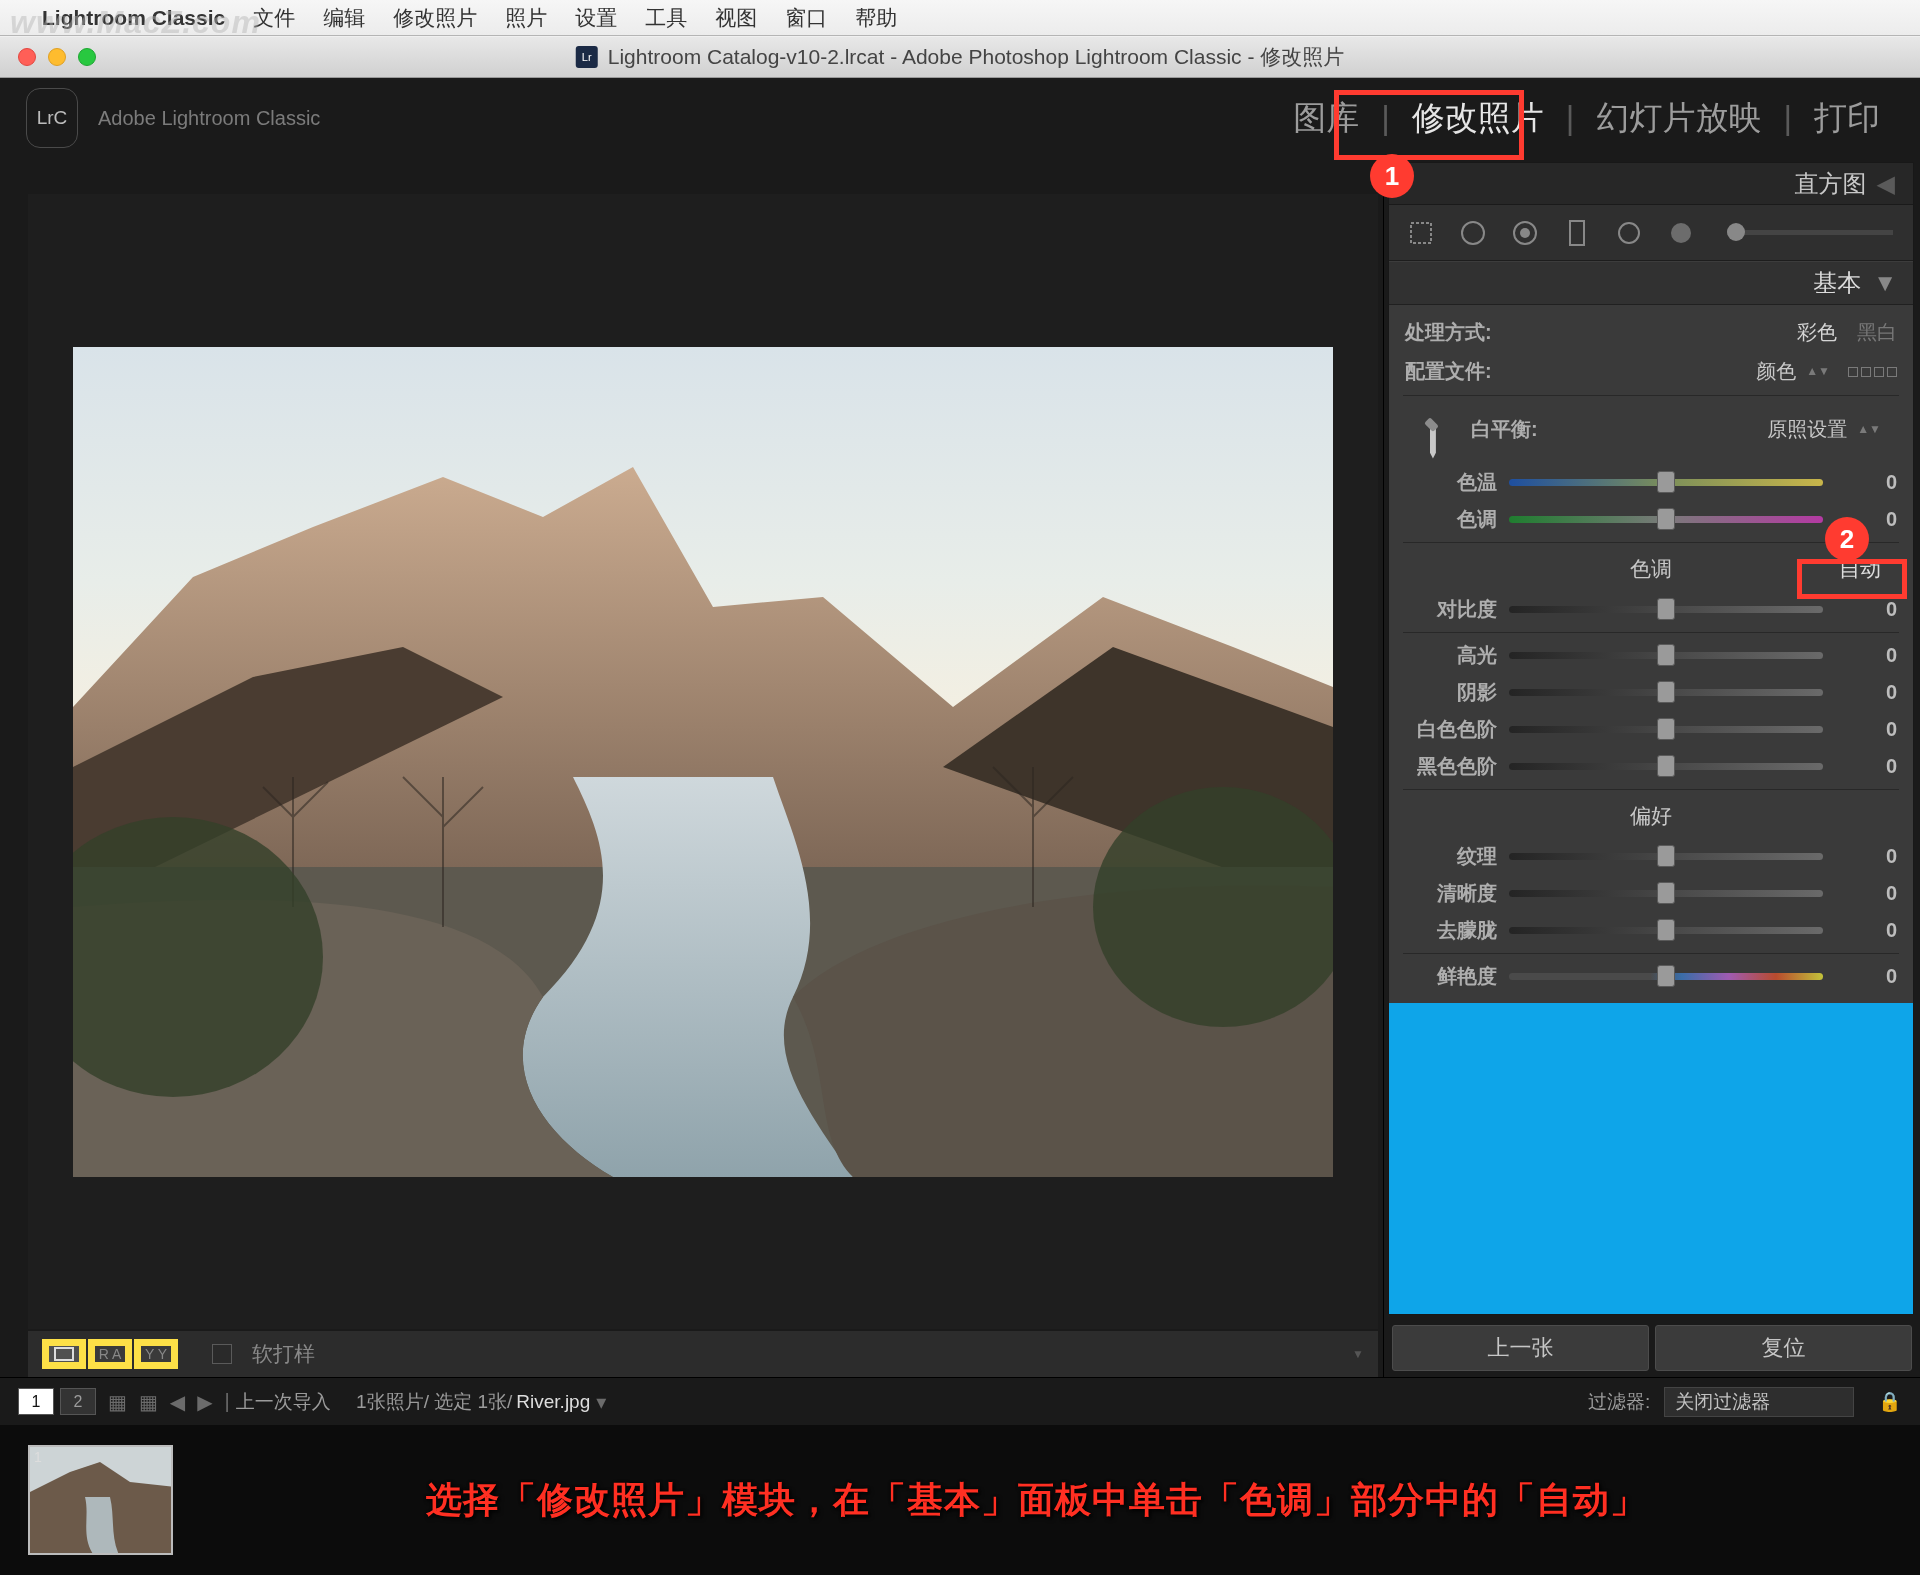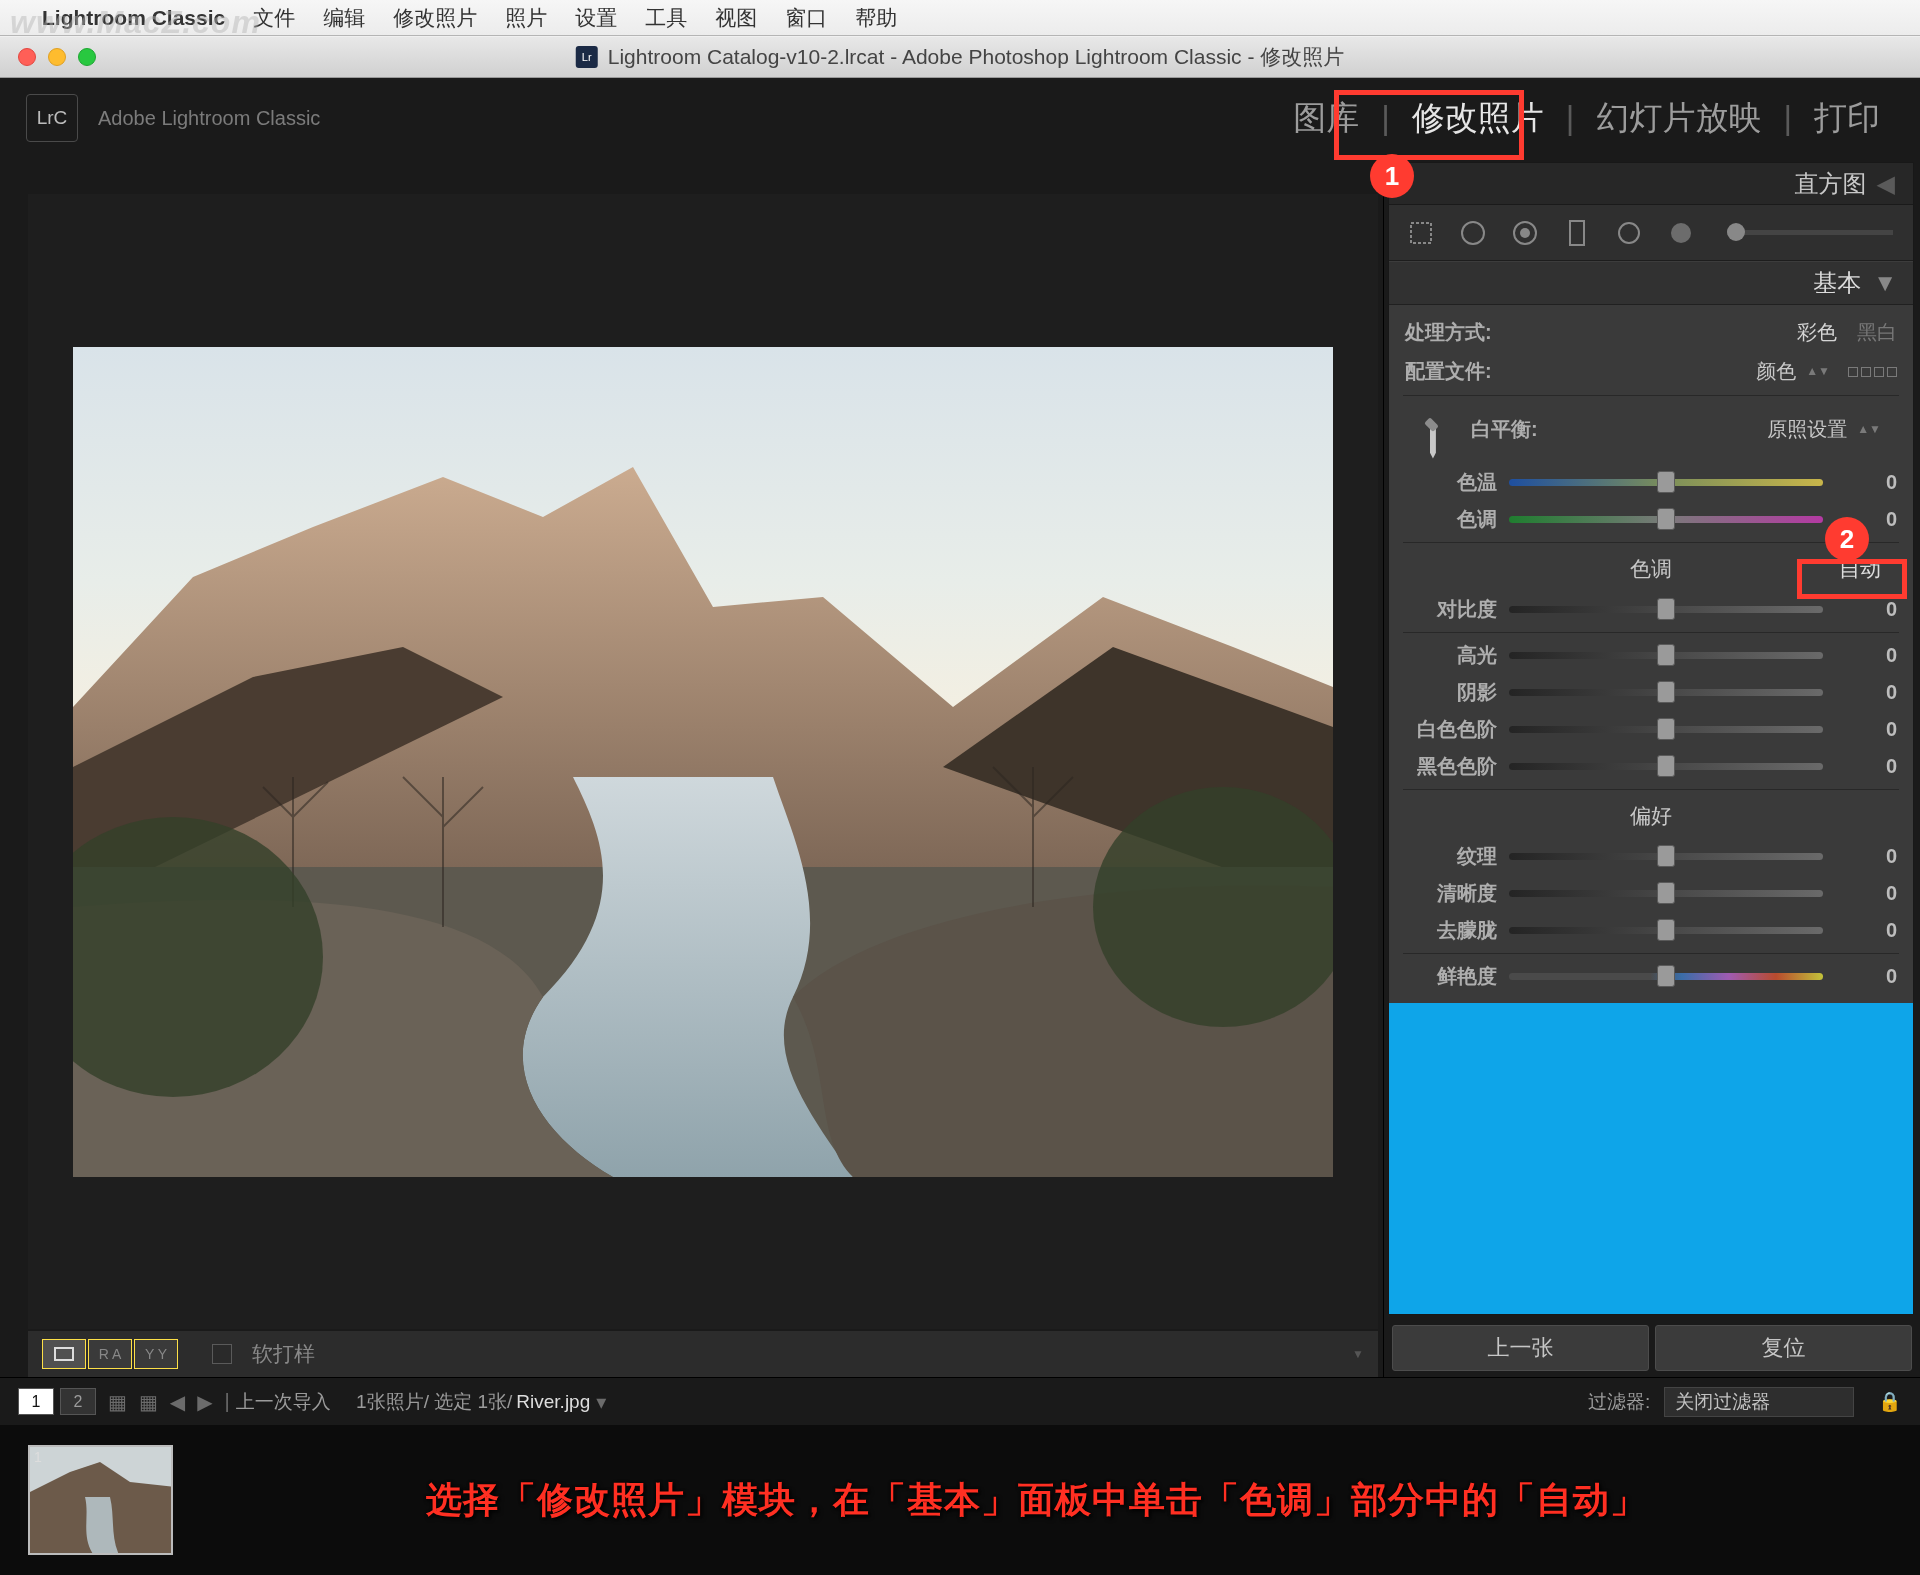--- a/index.html
+++ b/index.html
@@ -14,37 +14,37 @@
     .t-lights{display:flex;gap:12px;margin-left:18px;}
     .t-lights span{width:18px;height:18px;border-radius:50%;display:block;}
     .t-lights .r{background:#ff5f57;border:1px solid #e24740;}
     .t-lights .y{background:#febc2e;border:1px solid #dfa023;}
     .t-lights .g{background:#28c840;border:1px solid #1ea732;}
     .t-title{position:absolute;left:50%;transform:translateX(-50%);font-size:21px;color:#444;display:flex;align-items:center;gap:10px;}
     .t-title .ico{width:22px;height:22px;background:#1b2a45;color:#fff;font-size:11px;border-radius:3px;display:flex;align-items:center;justify-content:center;}
     
     .win{background:#1a1a1a;height:calc(1575px - 36px - 42px);display:flex;flex-direction:column;}
     .win-top{height:80px;display:flex;align-items:center;padding:0 26px;position:relative;}
-    .lr-logo{width:52px;height:48px;border:1px solid #4a4a4a;border-radius:4px;display:flex;align-items:center;justify-content:center;color:#bcbcbc;font-size:19px;font-weight:500;}
+    .lr-logo{width:52px;height:60px;border:1px solid #4a4a4a;border-radius:14px;display:flex;align-items:center;justify-content:center;color:#bcbcbc;font-size:19px;font-weight:500;}
     .lr-name{margin-left:20px;font-size:20px;color:#7b7b7b;}
     .modules{margin-left:auto;display:flex;align-items:center;font-size:33px;color:#9c9c9c;}
     .mod{margin:0 4px;padding:6px 10px;cursor:pointer;}
     .mod.active{color:#e6e6e6;}
     .mod-sep{color:#5a5a5a;margin:0 8px;}
     .hlbox{position:absolute;border:5px solid #ff3b30;z-index:10;}
     .badge-circ{width:44px;height:44px;background:#ff3b30;border-radius:50%;display:flex;align-items:center;justify-content:center;color:#fff;font-size:26px;font-weight:600;position:absolute;z-index:11;}
     
     .wk{display:flex;flex:1;min-height:0;}
     .wk-left{flex:1;display:flex;flex-direction:column;padding:0 5px 0 28px;}
     .hist-bar{height:36px;display:flex;align-items:center;justify-content:flex-end;padding-right:24px;font-size:22px;color:#a8a8a8;}
     .canvas-wrap{flex:1;background:#1e1e1e;display:flex;align-items:center;justify-content:center;padding:26px 20px;}
     .canvas{width:100%;height:100%;max-width:1260px;max-height:830px;}
     .btm-toolbar{height:46px;background:#2c2c2c;display:flex;align-items:center;padding:0 14px;margin-top:2px;}
     .view-btns{display:flex;gap:2px;}
-    .vb{width:44px;height:30px;background:#3a3a3a;border:1px solid #fde047;display:flex;align-items:center;justify-content:center;font-size:14px;color:#888;text-align:right;}
+    .vb{width:44px;height:30px;background:#3a3a3a;border:7px solid #fde047;display:flex;align-items:center;justify-content:center;font-size:14px;color:#888;text-align:right;}
     .vb.on{background:#505050;color:#ddd;}
     .soft-pf{margin-left:34px;display:flex;align-items:center;font-size:21px;color:#888;gap:20px;}
     .soft-pf .chk{width:20px;height:20px;border:1px solid #5a5a5a;background:#2a2a2a;}
     .dd-tri{margin-left:auto;color:#555;font-size:12px;}
     
     .rp{width:537px;background:#1a1a1a;display:flex;flex-direction:column;border-left:1px solid #000;}
     .rp-inner{flex:1;overflow:hidden;background:#0ea5e9;border:1px solid #181818;margin:4px 6px 4px 4px;display:flex;flex-direction:column}
     .rp-hdr{height:42px;display:flex;align-items:center;justify-content:flex-end;padding-right:18px;font-size:24px;color:#c8c8c8;background:#272727;border-bottom:1px solid #1a1a1a;}
     .rp-hdr .tri{margin-left:10px;color:#5a5a5a;}
     .tool-strip{height:56px;background:#2f2f2f;border-bottom:1px solid #1d1d1d;display:flex;align-items:center;padding:0 10px;gap:8px;}

